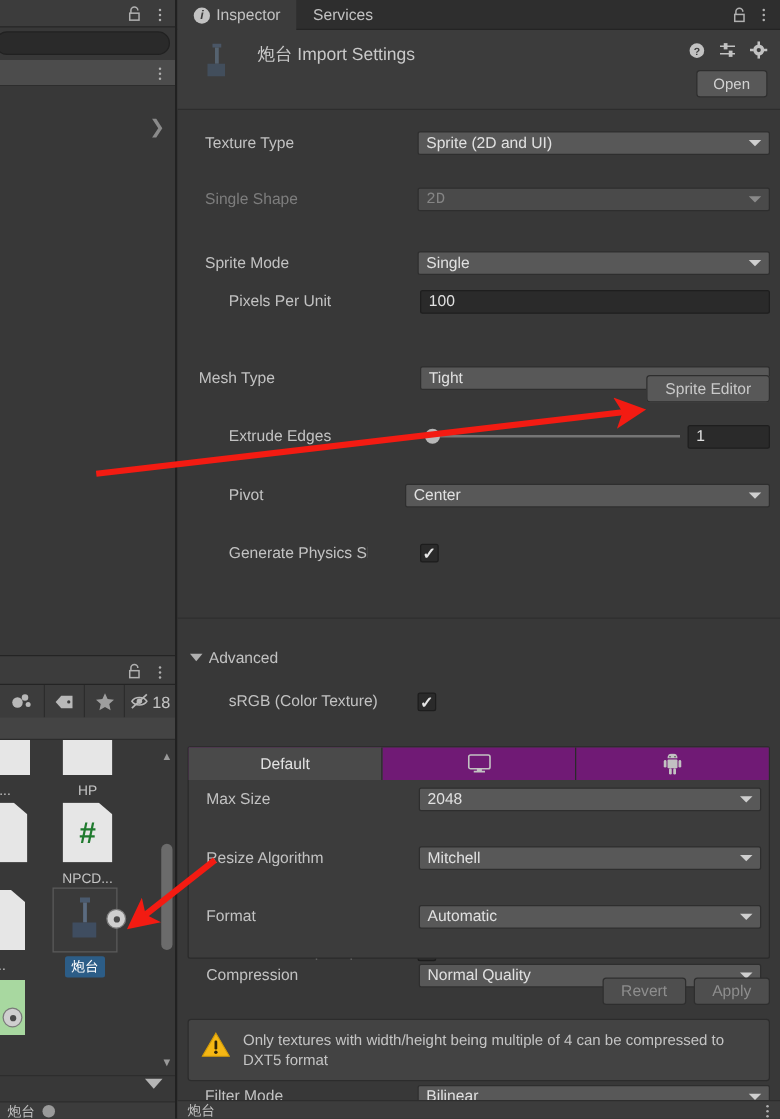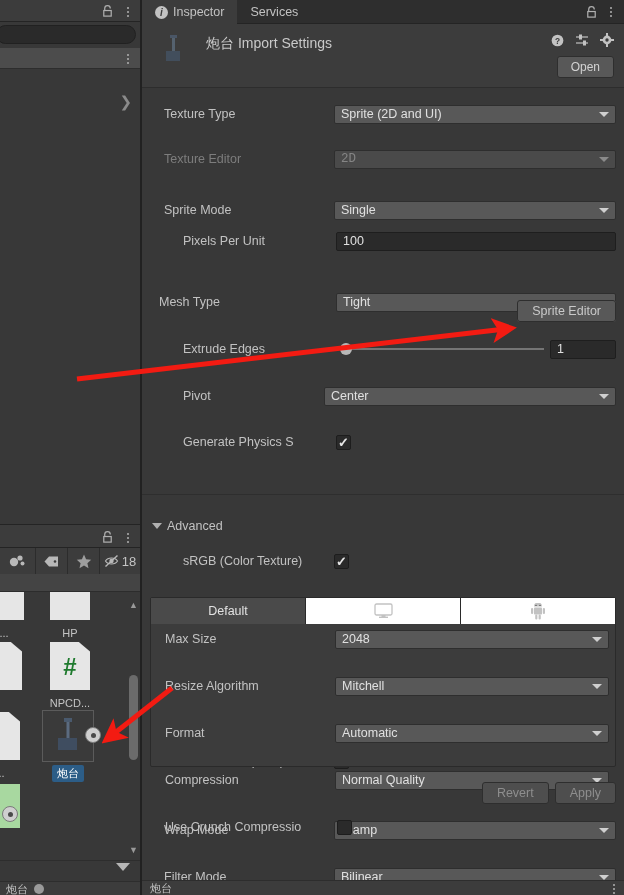--- a/index.html
+++ b/index.html
@@ -109,21 +109,21 @@
                 display:flex; align-items:center; padding:0 6px; font-size:12.5px; color:#e0e0e0; }
 
   .chk { width:15px; height:15px; background:#2a2a2a; border:1px solid #1d1d1d; border-radius:2px;
          display:flex; align-items:center; justify-content:center; }
   .chk .mark { color:#e6e6e6; font-size:13px; line-height:1; font-weight:bold; }
 
   .foldout { display:flex; align-items:center; gap:5px; }
   .foldout .tri { width:0;height:0;border-left:5px solid transparent;border-right:5px solid transparent;border-top:6px solid #b0b0b0; }
 
   .sect-box { position:absolute; left:8px; right:8px; border:1px solid #2a2a2a; background:#3c3c3c; border-radius:2px; }
-  .platform-tabs { display:flex; height:26px; background:#ffffff; }
+  .platform-tabs { display:flex; height:26px; background:#701a75; }
   .ptab { flex:1; display:flex; align-items:center; justify-content:center; font-size:12.5px;
           color:#c2c2c2; border-right:1px solid #2a2a2a; }
   .ptab.active { background:#4a4a4a; color:#e2e2e2; }
   .ptab:last-child { border-right:none; }
 
   .btn { background:#585858; border:1px solid #2e2e2e; border-radius:3px; padding:3px 14px;
          font-size:12.5px; color:#c9c9c9; }
   .btn.dim { color:#8e8e8e; background:#4e4e4e; }
 
   .warnbox { position:absolute; left:8px; right:8px; background:#434343; border:1px solid #2c2c2c;
@@ -353,21 +353,21 @@
         <span class="lbl" style="padding-left:22px">Texture Type</span>
         <div class="ctrl">
           <div class="dd">
               <span>Sprite (2D and UI)</span>
               <span class="arrow"></span>
             </div>
         </div>
       </div>
 
       <div class="row" style="top:37px; height:22px;">
-        <span class="lbl dim" style="padding-left:22px">Texture Editor</span>
+        <span class="lbl dim" style="padding-left:22px">Single Shape</span>
         <div class="ctrl">
           <div class="dd dim">
               <span>2D</span>
               <span class="arrow"></span>
             </div>
         </div>
       </div>
 
       <div class="row" style="top:66px; height:22px;">
         <span class="lbl" style="padding-left:22px">Sprite Mode</span>
@@ -573,20 +573,28 @@
             <div class="chk"></div>
           </div>
         </div>
       </div>
 
       <div style="position:absolute; right:8px; top:693px; display:flex; gap:6px;">
         <span class="btn dim">Revert</span>
         <span class="btn dim">Apply</span>
       </div>
 
+      <div class="warnbox" style="top:726px;">
+        <svg width="26" height="24" viewBox="0 0 26 24">
+          <path d="M13 1.5 L25 22 H1 Z" fill="#f5b714" stroke="#d39c08" stroke-width="1"></path>
+          <rect x="11.8" y="8" width="2.4" height="8" rx="1.1" fill="#2e2208"></rect>
+          <circle cx="13" cy="18.4" r="1.5" fill="#2e2208"></circle>
+        </svg>
+        <div class="warn-text">Only textures with width/height being multiple of 4 can be compressed to DXT5 format</div>
+      </div>
 
     </div>
 
     <div class="insp-status">
       <span>炮台</span>
       <span class="kebab dots">
           <i></i>
           <i></i>
           <i></i>
         </span>

